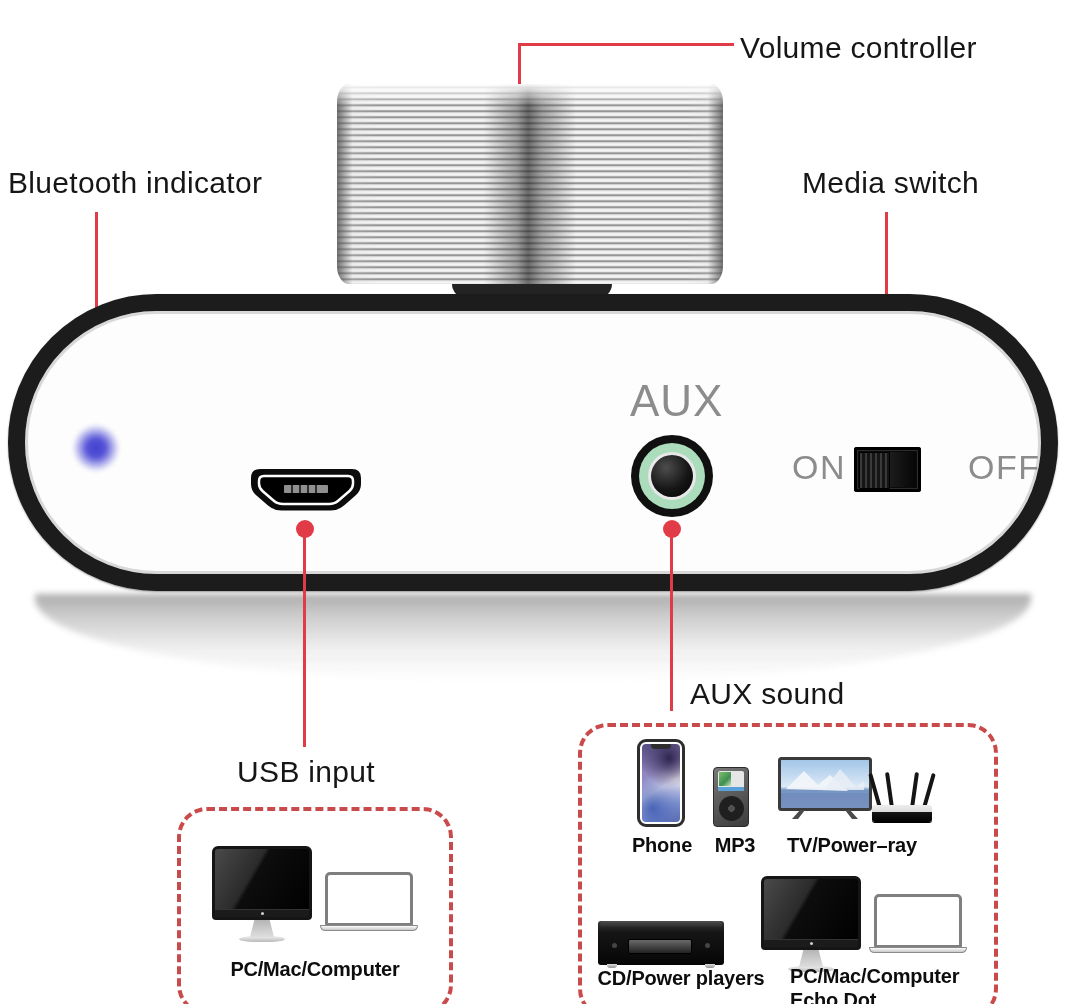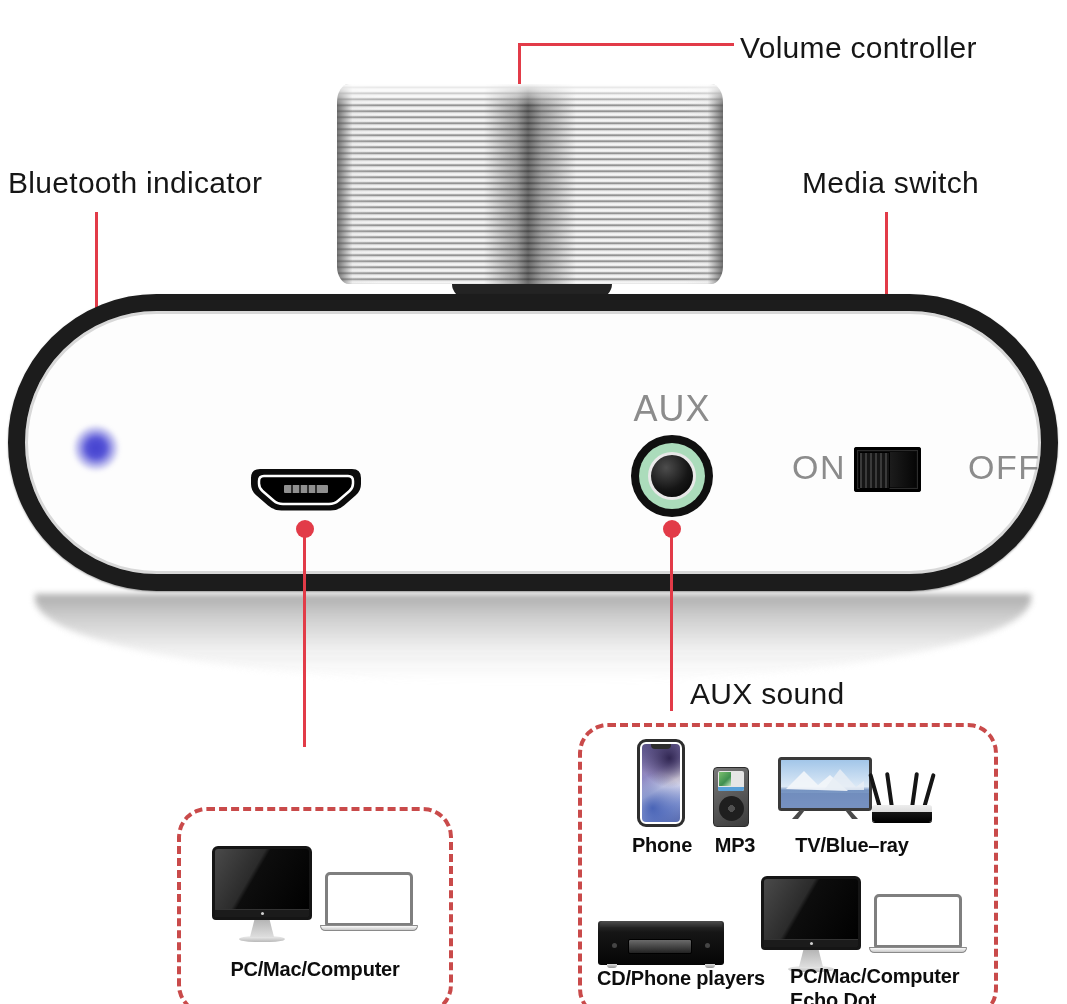--- a/index.html
+++ b/index.html
@@ -35,21 +35,21 @@
   .reflection{position:absolute;left:35px;top:566px;width:996px;height:88px;
     border-radius:0 0 48% 48%/0 0 95% 95%;
     background:linear-gradient(180deg,#9f9f9f 0%,#c6c6c6 26%,#ededed 62%,rgba(255,255,255,0) 100%);
     filter:blur(3px);opacity:.85;}
 
   
   .led{position:absolute;left:72px;top:396px;width:48px;height:48px;border-radius:50%;filter:blur(2px);
     background:radial-gradient(circle,#4341cf 0%,#5553d6 28%,rgba(85,83,214,.5) 48%,rgba(85,83,214,0) 70%);}
   .usb-sound{left:218px;top:394px;font-size:37px;letter-spacing:.5px;}
   .usb-port{position:absolute;left:250px;top:440px;}
-  .aux-word{left:630px;top:360px;width:84px;text-align:center;font-size:36px;letter-spacing:1px;}
+  .aux-word{left:630px;top:348px;width:84px;text-align:center;font-size:44px;letter-spacing:1px;}
   .aux-jack{position:absolute;left:631px;top:407px;width:82px;height:82px;border-radius:50%;background:#101010;
     display:grid;place-items:center;}
   .aux-green{width:66px;height:66px;border-radius:50%;background:#abdcbb;display:grid;place-items:center;}
   .aux-hole{width:42px;height:42px;border-radius:50%;border:3px solid rgba(255,255,255,.9);box-sizing:content-box;
     background:radial-gradient(circle at 36% 30%,#4d4d4d 0%,#161616 55%,#000 100%);}
   .onoff{top:420px;font-size:34px;letter-spacing:1.5px;}
   .pswitch{position:absolute;left:854px;top:419px;width:67px;height:45px;background:#0b0b0b;border-radius:3px;
     box-shadow:inset 0 0 0 3px #000, inset 0 0 0 4px #2c2c2c;}
   .pswitch .sknob{position:absolute;left:5px;top:5px;width:29px;height:35px;border:1px solid #000;border-radius:1px;
     background:repeating-linear-gradient(90deg,#3a3a3a 0 2px,#151515 2px 5px);}
@@ -163,20 +163,21 @@
   <div class="pswitch">
     <div class="sknob"></div>
   </div>
   <div class="glabel onoff" style="left:968px;">OFF</div>
 
   <div class="rdot" style="left:296px;top:492px;width:18px;height:18px;"></div>
   <div class="rline v" style="left:303px;top:501px;height:218px;"></div>
   <div class="rdot" style="left:663px;top:492px;width:18px;height:18px;"></div>
   <div class="rline v" style="left:670px;top:501px;height:182px;"></div>
 
+  <div class="callout" style="left:206px;top:727px;width:200px;text-align:center;">USB input</div>
   <div class="dashed-box usb-box"></div>
 
   <div class="imac" style="left:212px;top:818px;width:100px;">
     <div class="scr"></div>
     <div class="stand"></div>
     <div class="foot"></div>
   </div>
   <div class="laptop" style="left:320px;top:844px;width:98px;">
     <div class="lid"></div>
     <div class="base"></div>
@@ -212,36 +213,36 @@
   <div class="router">
     <div class="ant a1"></div>
     <div class="ant a2"></div>
     <div class="ant a3"></div>
     <div class="ant a4"></div>
     <div class="rbody"></div>
   </div>
 
   <div class="blabel" style="left:622px;top:806px;width:80px;text-align:center;">Phone</div>
   <div class="blabel" style="left:698px;top:806px;width:74px;text-align:center;">MP3</div>
-  <div class="blabel" style="left:778px;top:806px;width:148px;text-align:center;">TV/Blue–ray</div>
+  <div class="blabel" style="left:778px;top:806px;width:148px;text-align:center;">TV/Power–ray</div>
 
   <div class="cdp">
     <div class="disp"></div>
     <div class="btn b1"></div>
     <div class="btn b2"></div>
     <div class="foot f1"></div>
     <div class="foot f2"></div>
   </div>
   <div class="imac" style="left:761px;top:848px;width:100px;">
     <div class="scr"></div>
     <div class="stand"></div>
     <div class="foot"></div>
   </div>
   <div class="laptop" style="left:869px;top:866px;width:98px;">
     <div class="lid"></div>
     <div class="base"></div>
   </div>
 
-  <div class="blabel" style="left:586px;top:939px;width:190px;text-align:center;">CD/Phone players</div>
+  <div class="blabel" style="left:586px;top:939px;width:190px;text-align:center;">CD/Power players</div>
   <div class="blabel" style="left:790px;top:937px;">PC/Mac/Computer</div>
   <div class="blabel" style="left:790px;top:961px;">Echo Dot</div>
 
 </div>
 
 </body></html>

